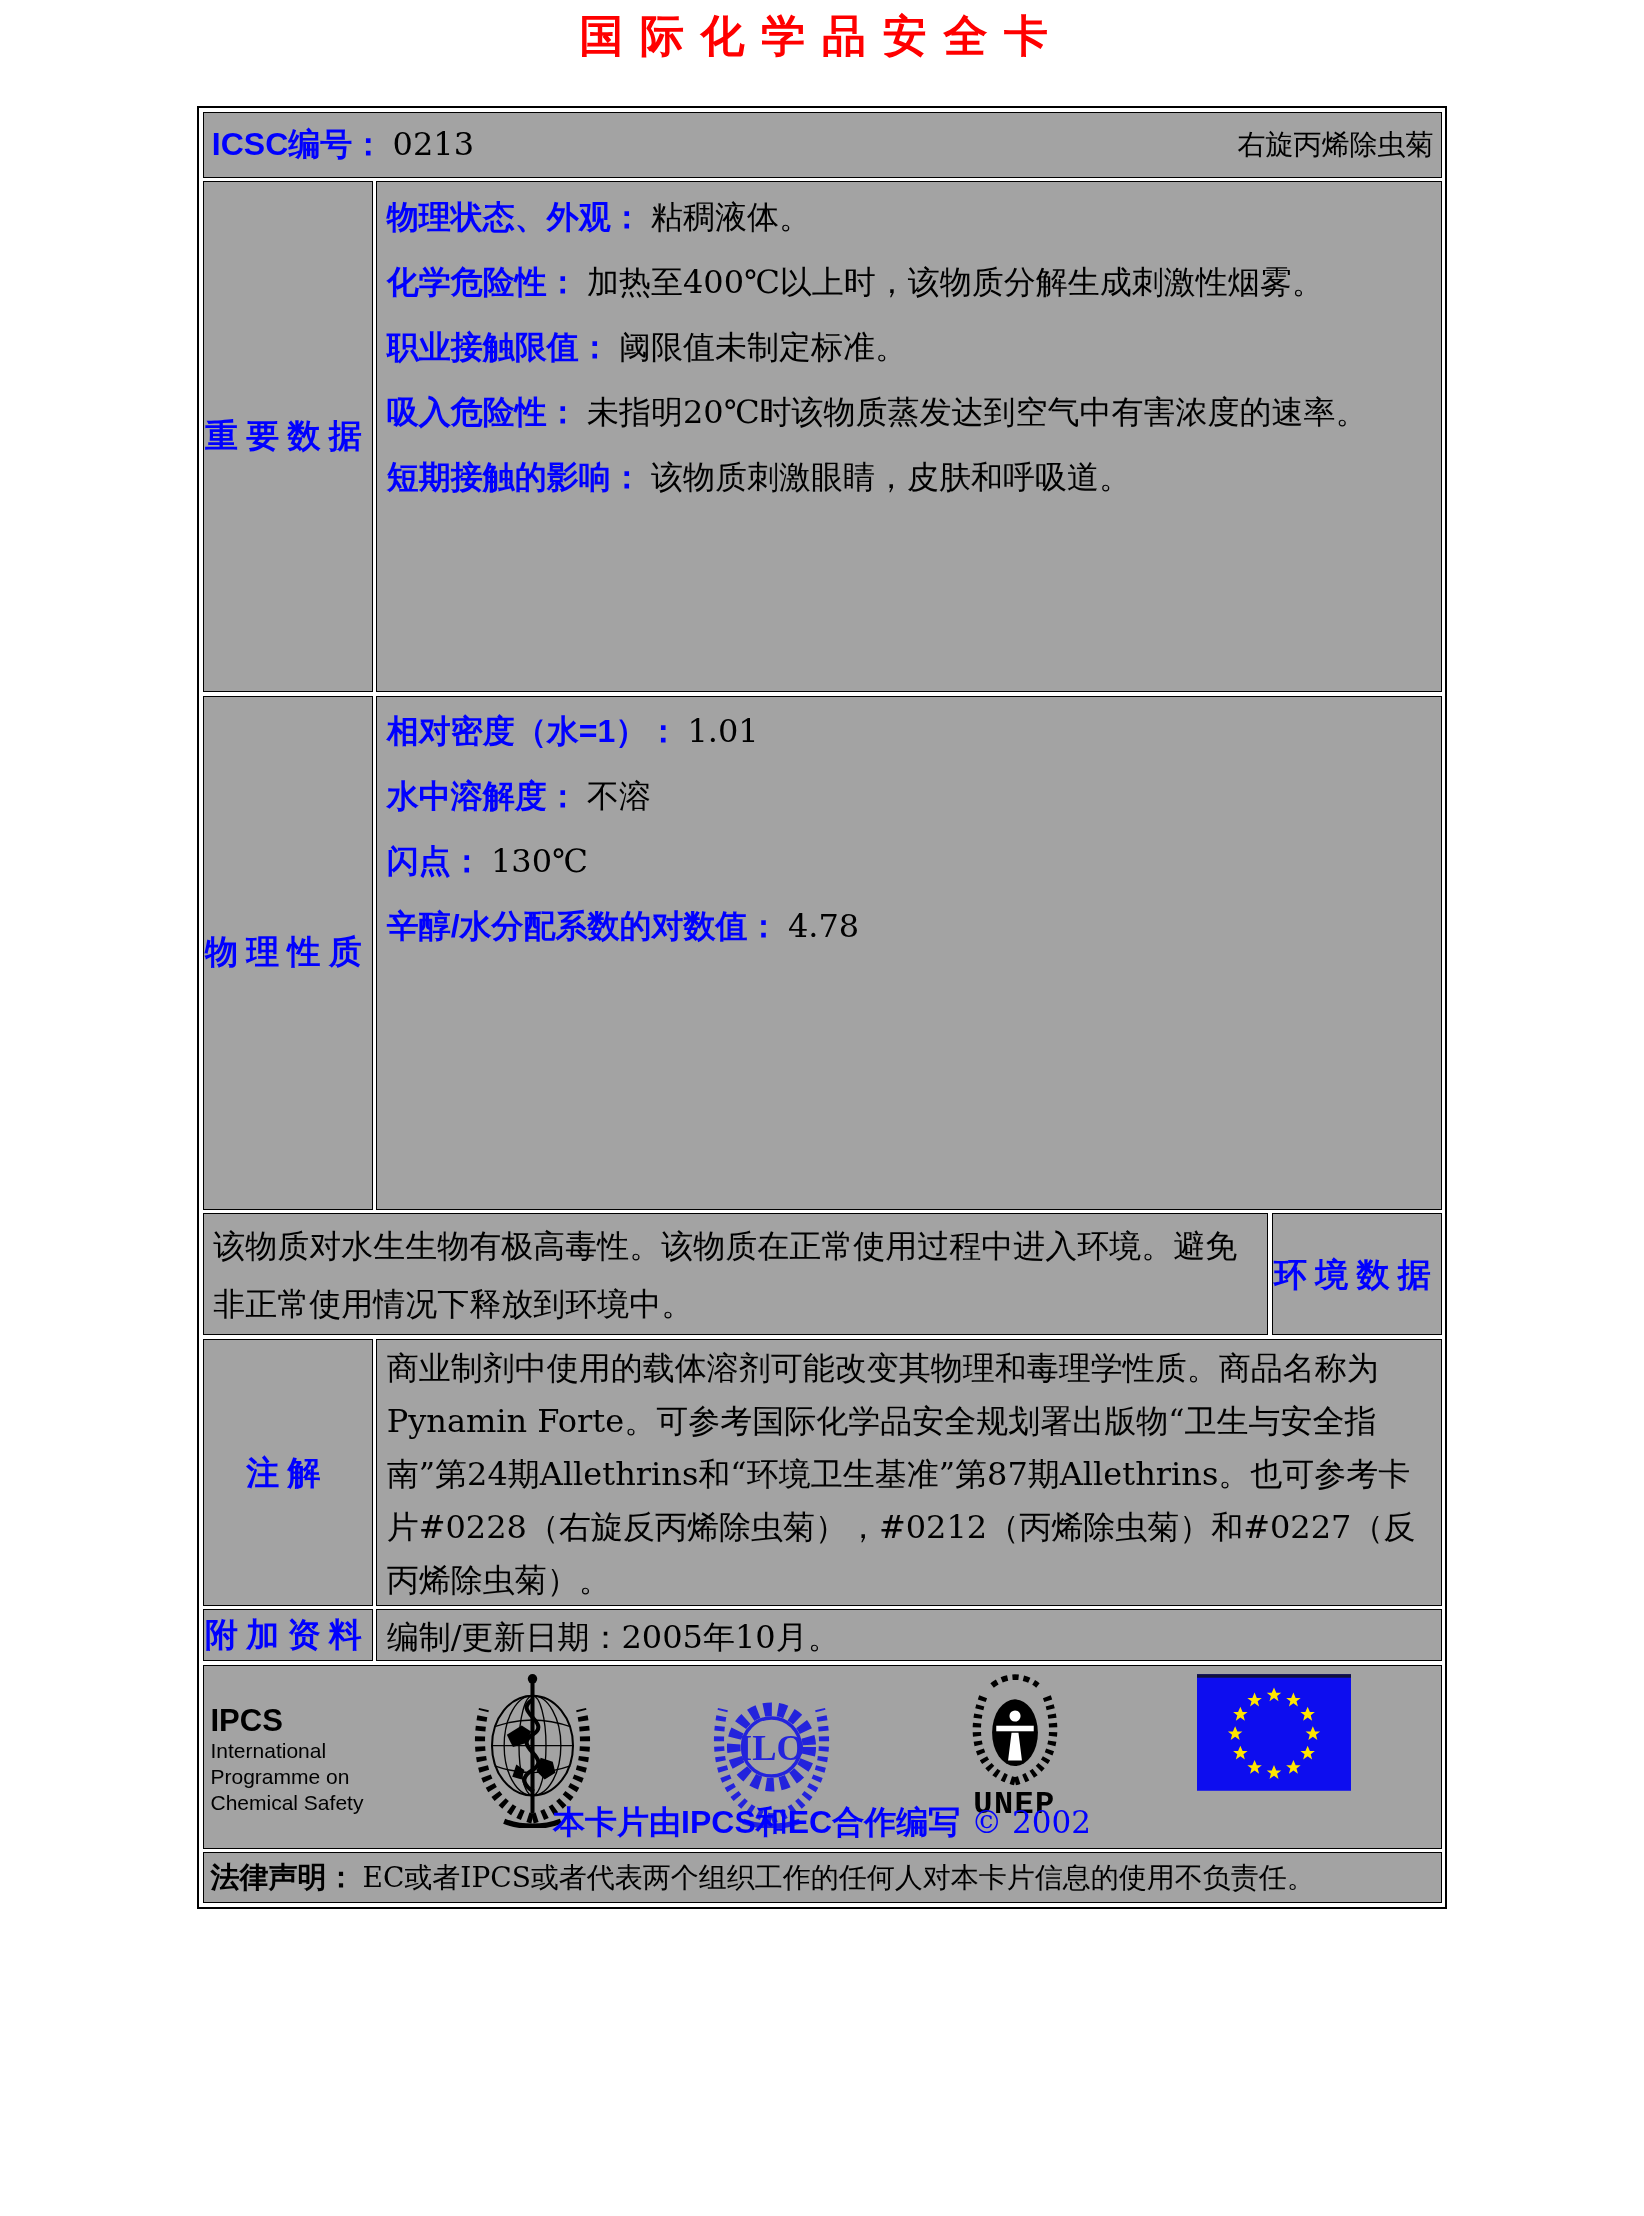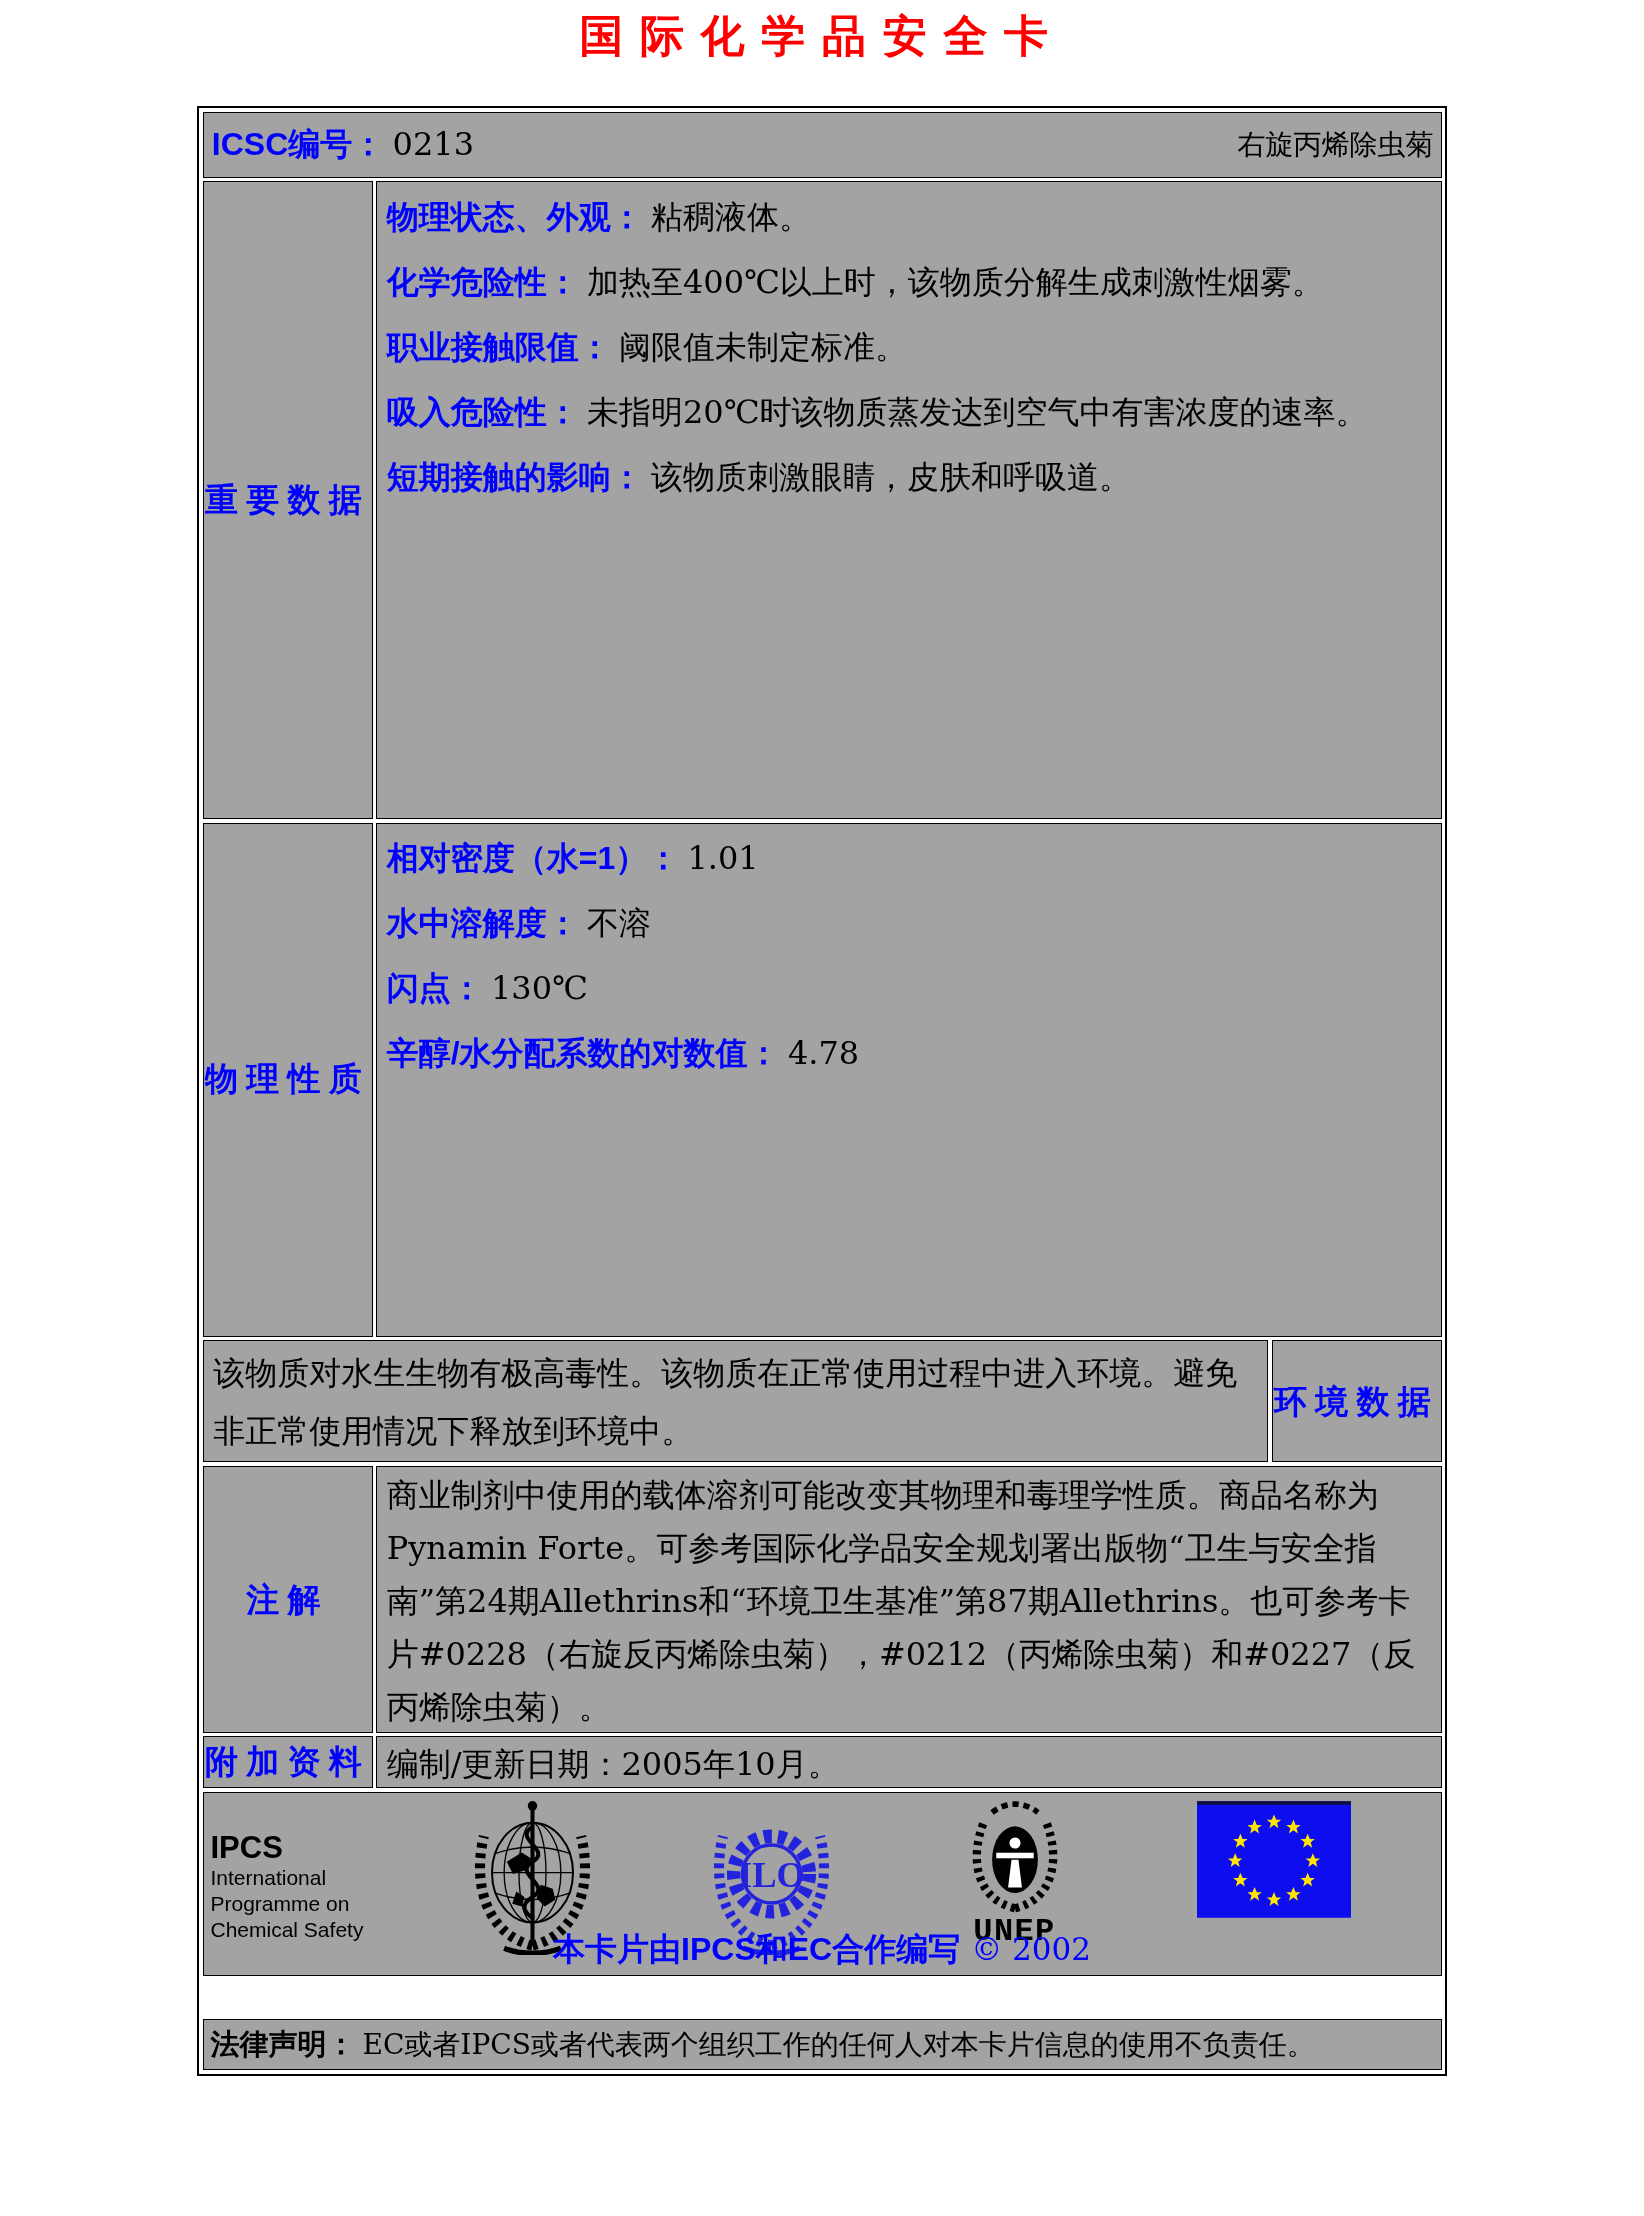--- a/index.html
+++ b/index.html
@@ -22,42 +22,42 @@
   .kvalue{color:#000;font-size:32px;font-family:"DejaVu Serif",serif;margin-left:8.3px;}
   .para{color:#000;font-size:32px;font-family:"DejaVu Serif",serif;line-height:58px;}
   .para.notes{line-height:53px;}
   
   .hdr{height:66px;display:flex;align-items:center;justify-content:space-between;padding:0 7px 0 8.3px;}
   .hdr .left{white-space:nowrap;}
   .hdr .icsc-label{color:#0000FF;font-weight:bold;font-size:32px;}
   .hdr .icsc-num{color:#000;font-size:32px;font-family:"DejaVu Serif",serif;margin-left:8.3px;}
   .hdr .chem{color:#000;font-size:28px;font-family:"DejaVu Serif",serif;}
   
-  .h-important{height:638px;}
+  .h-important{height:511px;}
   .h-physical{height:514px;}
   .h-env{height:122px;padding-top:2.8px;}
   .h-notes{height:267px;padding-top:2.8px;}
   .h-add{height:52px;display:flex;align-items:center;}
   
   .logosrow{height:184px;position:relative;display:flex;align-items:flex-start;padding:4.2px 7px 0 7px;}
   .ipcsblock{width:174px;flex:0 0 174px;padding-top:33px;color:#000;}
   .ipcsblock .t{font-weight:bold;font-size:31px;line-height:35px;}
   .ipcsblock .s{font-size:21px;line-height:26px;}
   .logo{flex:0 0 auto;}
   .who{margin-left:80px;}
   .ilo{margin-left:104px;}
   .unepblock{margin-left:110px;width:132px;text-align:center;}
   .unepword{font-family:Liberation Mono, monospace;font-weight:bold;font-size:32px;color:#000;
             letter-spacing:1.4px;line-height:32px;}
   .euflag{margin-left:116px;margin-top:4.2px;}
   .credit{position:absolute;left:0;right:0;bottom:2.8px;text-align:center;white-space:nowrap;}
   .credit .c1{color:#0000FF;font-weight:bold;font-size:32px;font-family:"Liberation Sans",sans-serif;}
   .credit .c2{color:#0000FF;font-size:31px;font-family:"DejaVu Serif",serif;margin-left:11px;}
   
-  .legal{height:51px;display:flex;align-items:center;padding:0 7px;white-space:nowrap;margin-top:40px;}
+  .legal{height:51px;display:flex;align-items:center;padding:0 7px;white-space:nowrap;}
   .legal .llabel{color:#000;font-weight:bold;font-size:29px;}
   .legal .ltext{color:#000;font-size:28px;font-family:"DejaVu Serif",serif;margin-left:7px;}
 </style>
 </head>
 <body>
 
 <div class="page">
 
   <div class="page-title">国际化学品安全卡</div>
 

